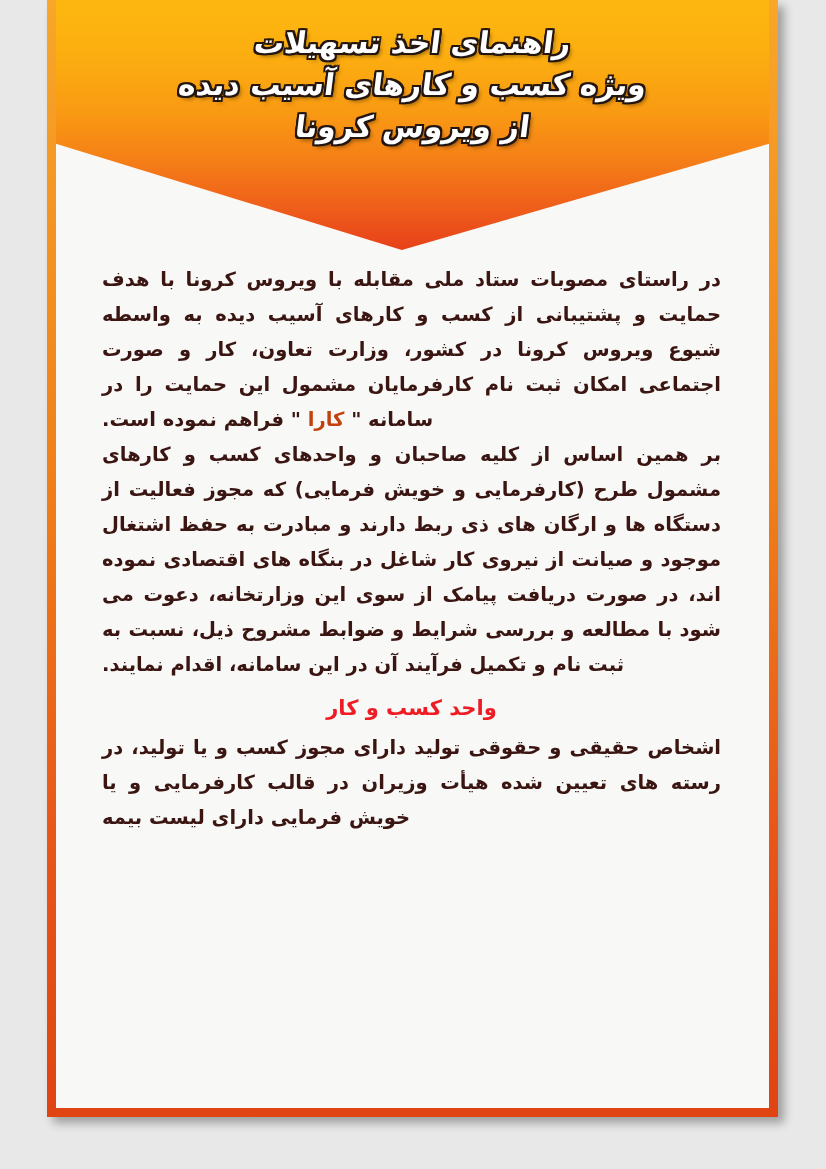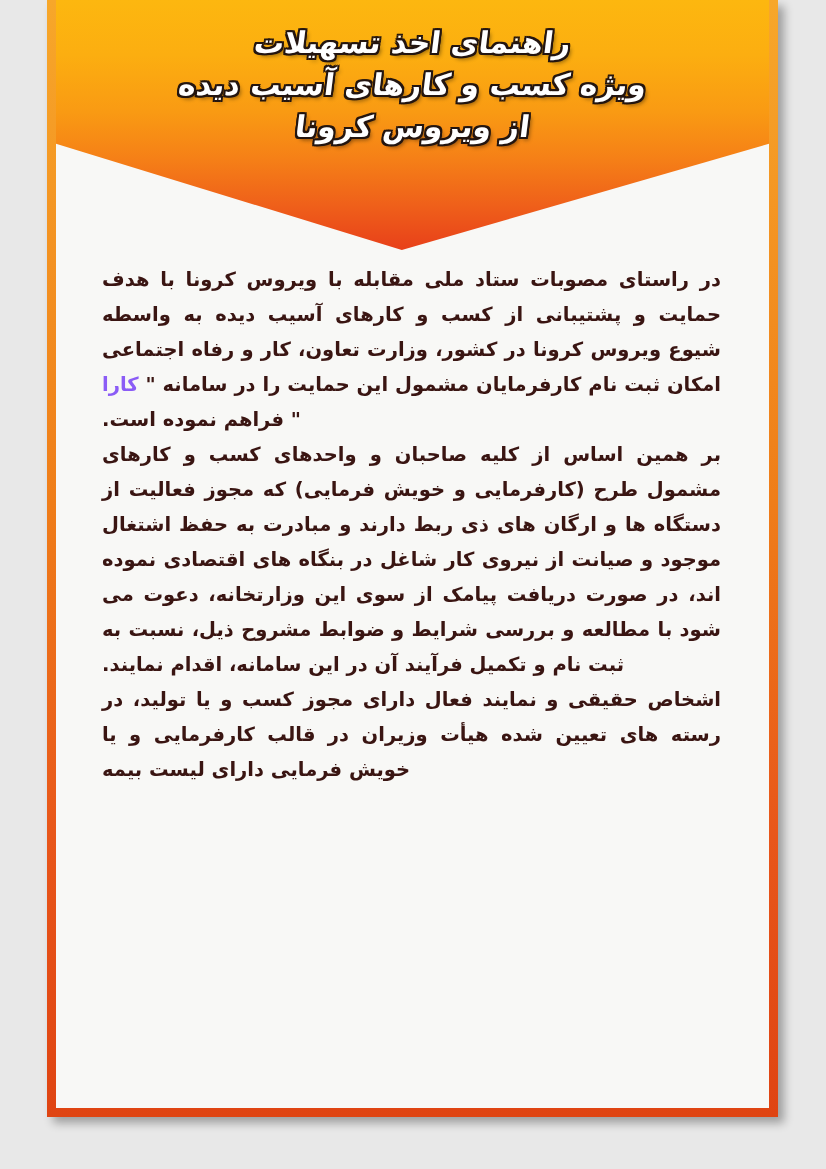--- a/index.html
+++ b/index.html
@@ -110,21 +110,21 @@
     text-align-last: left;
     margin: 0 0 0 0;
     direction: rtl;
   }
 
   .para + .para {
     margin-top: 0;
   }
 
   .hl-brand {
-    color: #8b5cf6;
+    color: #c2410c;
   }
 
   .section-heading {
     color: #ee1c25;
     font-weight: bold;
     font-size: 21px;
     line-height: 44px;
     text-align: center;
     margin: 4px 0 0 0;
     direction: rtl;
@@ -141,25 +141,26 @@
       <div class="banner">
         <div class="banner-titles">
           <span class="banner-line">راهنمای اخذ تسهیلات</span>
           <span class="banner-line">ویژه کسب و کارهای آسیب دیده</span>
           <span class="banner-line">از ویروس کرونا</span>
         </div>
       </div>
 
       <div class="body-area">
 
-        <p class="para"><span>در راستای مصوبات ستاد ملی مقابله با ویروس کرونا با هدف حمایت و پشتیبانی از کسب و کارهای آسیب دیده به واسطه شیوع ویروس کرونا در کشور، وزارت تعاون، کار و رفاه اجتماعی امکان ثبت نام کارفرمایان مشمول این حمایت را در سامانه " </span><span class="hl-brand">کارا</span><span> " فراهم نموده است.</span></p>
+        <p class="para"><span>در راستای مصوبات ستاد ملی مقابله با ویروس کرونا با هدف حمایت و پشتیبانی از کسب و کارهای آسیب دیده به واسطه شیوع ویروس کرونا در کشور، وزارت تعاون، کار و صورت اجتماعی امکان ثبت نام کارفرمایان مشمول این حمایت را در سامانه " </span><span class="hl-brand">کارا</span><span> " فراهم نموده است.</span></p>
 
         <p class="para">بر همین اساس از کلیه صاحبان و واحدهای کسب و کارهای مشمول طرح (کارفرمایی و خویش فرمایی) که مجوز فعالیت از دستگاه ها و ارگان های ذی ربط دارند و مبادرت به حفظ اشتغال موجود و صیانت از نیروی کار شاغل در بنگاه های اقتصادی نموده اند، در صورت دریافت پیامک از سوی این وزارتخانه، دعوت می شود با مطالعه و بررسی شرایط و ضوابط مشروح ذیل، نسبت به ثبت نام و تکمیل فرآیند آن در این سامانه، اقدام نمایند.</p>
 
+        <h2 class="section-heading">واحد کسب و کار</h2>
 
-        <p class="para">اشخاص حقیقی و نمایند فعال دارای مجوز کسب و یا تولید، در رسته های تعیین شده هیأت وزیران در قالب کارفرمایی و یا خویش فرمایی دارای لیست بیمه</p>
+        <p class="para">اشخاص حقیقی و حقوقی تولید دارای مجوز کسب و یا تولید، در رسته های تعیین شده هیأت وزیران در قالب کارفرمایی و یا خویش فرمایی دارای لیست بیمه</p>
 
       </div>
 
     </div>
   </div>
 
 </div>
 
 </body></html>

